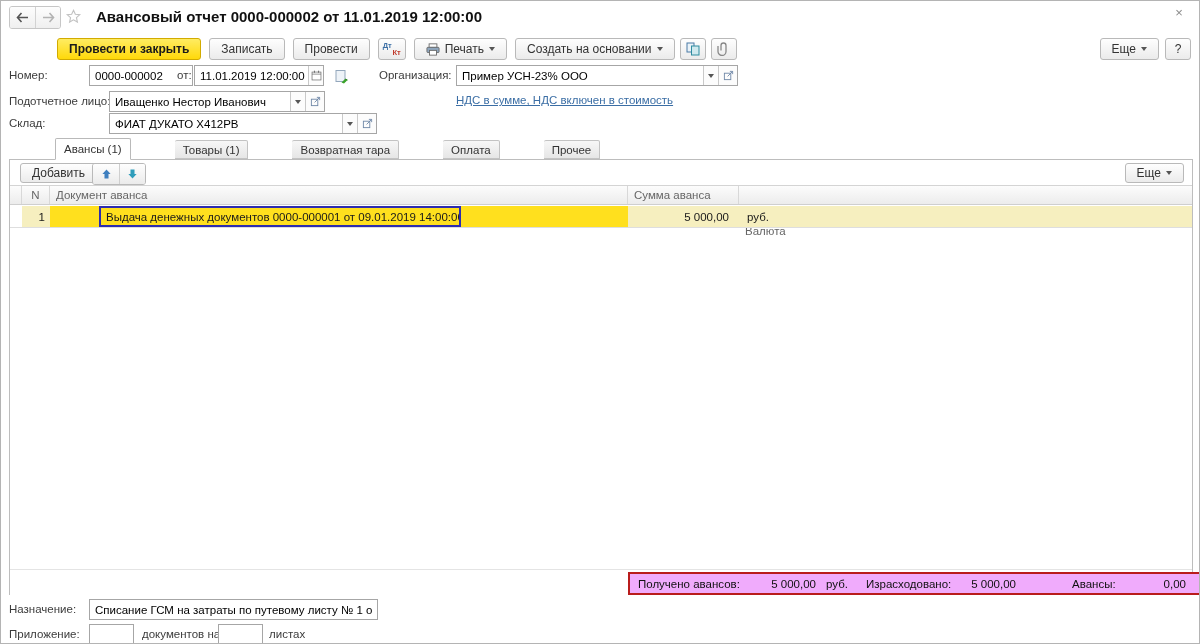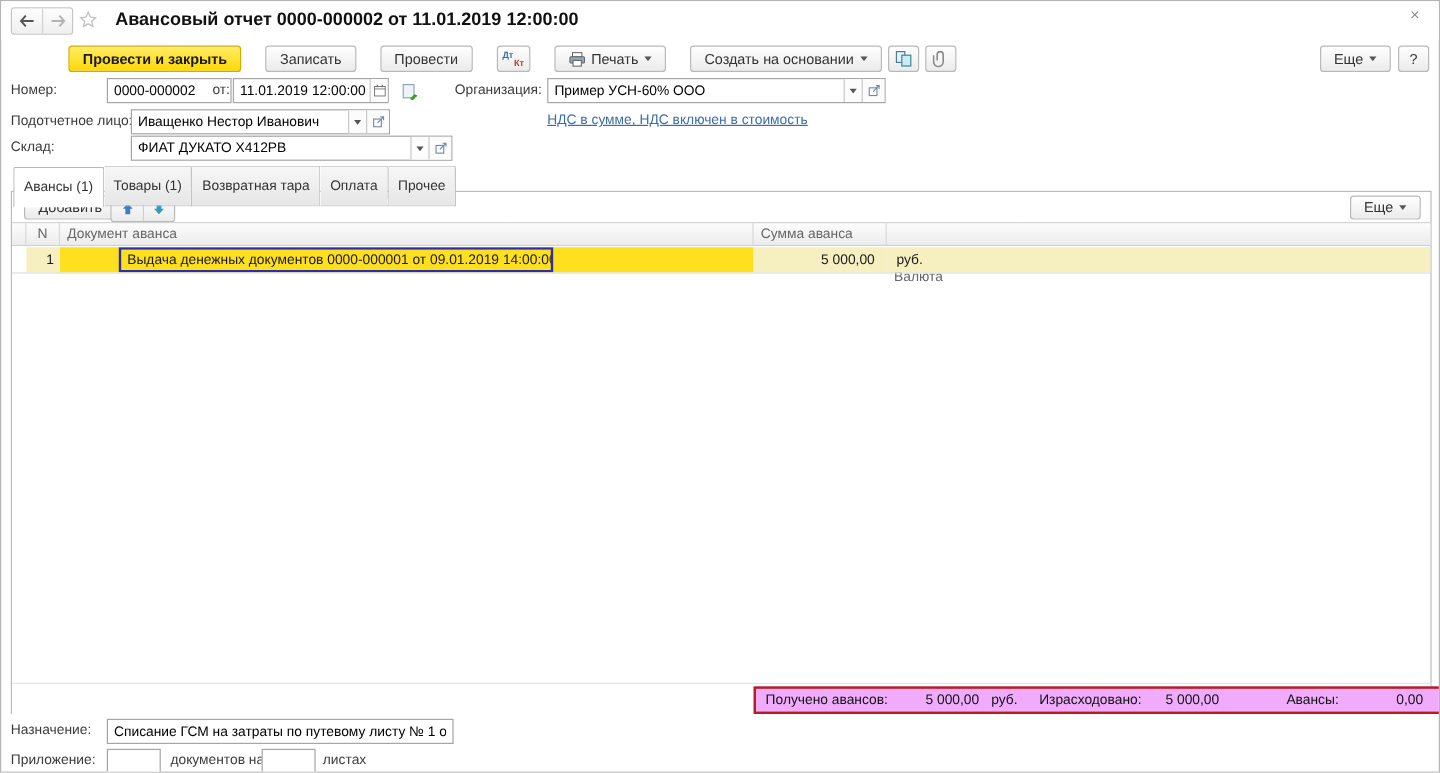--- a/index.html
+++ b/index.html
@@ -14,38 +14,38 @@
   .star { position:absolute; left:64px; top:7px; }
   .wintitle { position:absolute; left:95px; top:7px; font-size:15px; font-weight:bold; color:#111; white-space:nowrap; }
   .winclose { position:absolute; right:12px; top:4px; font-size:13px; color:#8a8a8a; width:16px; text-align:center; cursor:default; }
 
   
   .btn { display:inline-flex; align-items:center; justify-content:center; height:22px; padding:0 11px; background:linear-gradient(#fefefe,#ebebeb); border:1px solid #b9b9b9; border-radius:3px; font-size:12px; color:#333; white-space:nowrap; gap:5px; }
   .btn-icon { padding:0 4px; min-width:26px; }
   .btn-yellow { background:linear-gradient(#ffec62,#ffd90a); border-color:#d2ab00; font-weight:bold; color:#1a1a1a;margin-left:48px; }
   .caret { width:0; height:0; border-left:3.5px solid transparent; border-right:3.5px solid transparent; border-top:4px solid #555; display:inline-block; }
   .toolbar { position:absolute; left:8px; top:37px; display:flex; align-items:center; }
-  .toolbar .gap8 { margin-left:20px; } .toolbar .gap5 { margin-left:5px; }
+  .toolbar .gap8 { margin-left:8px; } .toolbar .gap5 { margin-left:5px; }
   .toolbar-right { position:absolute; right:8px; top:37px; display:flex; gap:6px; }
   .dtkt { position:relative; width:18px; height:16px; font-size:7.5px; font-weight:bold; }
   .dtkt .dt { position:absolute; left:0; top:0; color:#3a6ea5; }
   .dtkt .kt { position:absolute; right:0; bottom:0; color:#c0392b; }
 
   
   .flabel { position:absolute; font-size:11.5px; color:#3c3c3c; white-space:nowrap; }
   .combo { position:absolute; height:21px; border:1px solid #a6a6a6; background:#fff; display:flex; align-items:stretch; }
   .combo .txt { flex:1; font-size:11.5px; color:#000; display:flex; align-items:center; padding:0 5px; overflow:hidden; white-space:nowrap; }
   .combo .seg { width:15px; border-left:1px solid #c9c9c9; display:flex; align-items:center; justify-content:center; background:#fcfcfc; }
   .combo .seg.open { width:19px; }
   .flatico { position:absolute; width:18px; height:18px; display:flex; align-items:center; justify-content:center; }
   .link { position:absolute; font-size:11.5px; color:#3b6ea5; text-decoration:underline; white-space:nowrap; }
 
   
   .tabs { position:absolute; left:10px; top:137px; display:flex; align-items:flex-end; z-index:3; }
-  .tab { height:19px; padding:16px 8px; display:flex; align-items:center; font-size:11.5px; color:#333; background:linear-gradient(#f7f7f7,#e6e6e6); border:1px solid #c3c3c3; border-left:none; border-radius:2px 2px 0 0; white-space:nowrap; }
+  .tab { height:19px; padding:4px 8px; display:flex; align-items:center; font-size:11.5px; color:#333; background:linear-gradient(#f7f7f7,#e6e6e6); border:1px solid #c3c3c3; border-left:none; border-radius:2px 2px 0 0; white-space:nowrap;margin-left:44px; }
   .tab:first-child { border-left:1px solid #c3c3c3; }
   .tab.active { height:22px; background:#fff; border:1px solid #b9b9b9; border-bottom:1px solid #fff; margin-bottom:-1px; }
 
   
   .panel { position:absolute; left:8px; top:158px; width:1184px; height:436px; border:1px solid #bdbdbd; background:#fff; }
   .cmdbar { position:absolute; left:0; top:0; width:100%; height:25px; }
   .arrowgroup { position:absolute; left:82px; top:3px; display:flex; border:1px solid #b9b9b9; border-radius:3px; overflow:hidden; }
   .arrowgroup .abtn { width:26px; height:20px; display:flex; align-items:center; justify-content:center; background:linear-gradient(#fefefe,#ebebeb); }
   .arrowgroup .abtn + .abtn { border-left:1px solid #cfcfcf; }
 
@@ -162,21 +162,21 @@
   </div>
   <div class="flatico" style="left:331px; top:66px;">
     <svg width="15" height="15" viewBox="0 0 15 15">
         <rect x="2" y="1.5" width="9" height="11" fill="#eef3f8" stroke="#93a7bc"></rect>
         <path d="M7.5 13.5l3.5-3.5 2.5 1-3.5 3.5z" fill="#3aa32a"></path>
         <path d="M11 10l2.5 1" stroke="#2c8220"></path>
       </svg>
   </div>
   <div class="flabel" style="left:378px; top:68px;">Организация:</div>
   <div class="combo" style="left:455px; top:64px; width:282px;">
-    <div class="txt">Пример УСН-60% ООО</div>
+    <div class="txt">Пример УСН-23% ООО</div>
     <div class="seg">
         <span class="caret"></span>
       </div>
     <div class="seg open">
       <svg width="11" height="11" viewBox="0 0 12 12">
           <rect x="1.5" y="3.5" width="7" height="7" fill="none" stroke="#7189a8"></rect>
           <path d="M5 7l5.5-5.5M7.5 1.5h3v3" stroke="#7189a8" fill="none"></path>
         </svg>
     </div>
   </div>

